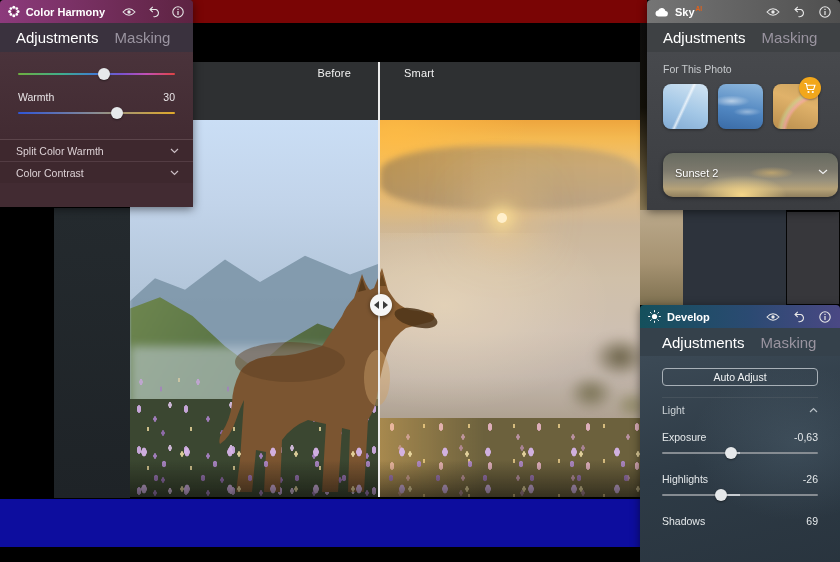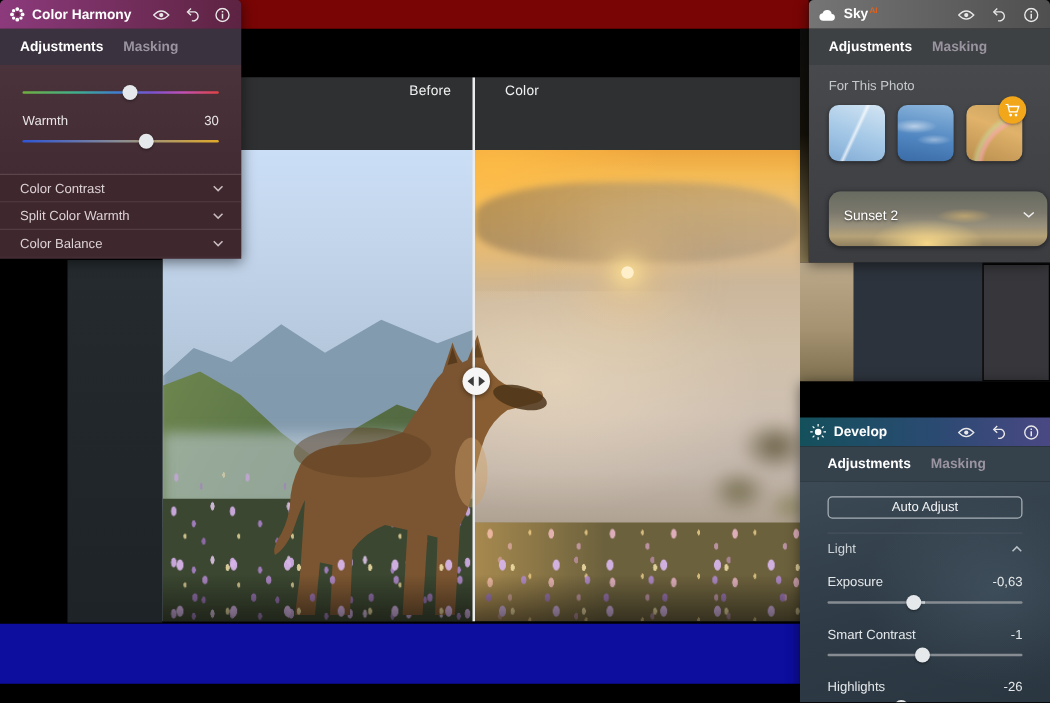--- a/index.html
+++ b/index.html
@@ -71,31 +71,31 @@
       linear-gradient(180deg, rgba(10,10,8,0) 30%, rgba(10,10,8,.55) 100%),
       radial-gradient(5px 8px at 14px 8px, rgba(214,180,232,.95) 50%, transparent 60%),
       radial-gradient(4px 6px at 34px 20px, rgba(178,138,206,.9) 50%, transparent 60%),
       radial-gradient(3px 5px at 52px 10px, rgba(244,226,170,.85) 50%, transparent 60%),
       radial-gradient(4px 6px at 26px 34px, rgba(158,118,188,.9) 50%, transparent 60%);
     background-size:100% 100%,43px 37px,51px 41px,57px 35px,47px 43px;}
   .compare-divider{left:248px;top:0;width:2px;height:435px;background:#ececec;cursor:ew-resize;}
   .compare-handle{left:240px;top:232px;width:22px;height:22px;border-radius:50%;background:#f6f6f6;
     box-shadow:0 1px 4px rgba(0,0,0,.45);display:flex;align-items:center;justify-content:center;cursor:ew-resize;}
   .ba-label{top:5px;height:14px;font-size:11px;color:#f2f2f2;letter-spacing:.2px;}
-  .ba-before{left:171px;width:60px;text-align:right;}
+  .ba-before{left:161px;width:60px;text-align:right;}
   .ba-after{left:274px;width:60px;text-align:left;}
 
   
   .panel{box-shadow:0 2px 10px rgba(0,0,0,.5);border-radius:4px 4px 0 0;overflow:hidden;}
   .phead{height:23px;display:flex;align-items:center;padding:0 8px;gap:6px;}
   .ptitle{font-size:11px;font-weight:bold;color:#fff;flex:0 0 auto;}
   .hspacer{flex:1;}
   .hicon{width:15px;height:15px;display:flex;align-items:center;justify-content:center;cursor:pointer;margin-left:5px;}
   .ptabs{height:29px;display:flex;align-items:center;gap:16px;padding:0 16px;}
-  .tab{font-size:11px;color:#9a94a0;cursor:pointer;font-weight:bold;}
+  .tab{font-size:15px;color:#9a94a0;cursor:pointer;}
   .tab.active{color:#fff;}
   .srow{margin-bottom:9px;}
   .shead{display:flex;justify-content:space-between;font-size:10.5px;height:13px;align-items:center;}
   .slabel{color:#e9e5e7;}
   .svalue{color:#e9e5e7;}
   .trackwrap{position:relative;height:15px;margin-top:2px;cursor:pointer;}
   .track{position:absolute;left:0;right:0;top:6.5px;height:2px;border-radius:1px;background:#868c92;}
   .fill{position:absolute;top:6.5px;height:2px;background:#c9ced3;}
   .thumb{position:absolute;top:1.5px;width:12px;height:12px;border-radius:50%;background:#e6e9eb;
          box-shadow:0 1px 2px rgba(0,0,0,.4);transform:translateX(-50%);cursor:grab;}
@@ -137,21 +137,21 @@
     overflow:hidden;box-shadow:0 1px 4px rgba(0,0,0,.45);
     background-image:
       radial-gradient(60px 26px at 45% 95%, rgba(255,222,140,.9), rgba(255,222,140,0) 75%),
       radial-gradient(30px 8px at 62% 45%, rgba(230,190,110,.55), transparent 75%),
       linear-gradient(180deg,#676b60 0,#7b786c 38%,#97907c 62%,#b6a278 82%,#8f7f5e 100%);}
   .sunset-label{position:absolute;left:12px;top:14px;font-size:11px;color:#fff;text-shadow:0 1px 2px rgba(0,0,0,.6);}
   .sunset-chevron{position:absolute;right:10px;top:16px;}
 
   
   .dev-panel{left:640px;top:305px;width:200px;height:257px;}
-  .dev-head{background:linear-gradient(90deg,#14505c,#2b4a72 55%,#4a4884);margin-top:29px;}
+  .dev-head{background:linear-gradient(90deg,#14505c,#2b4a72 55%,#4a4884);}
   .dev-tabs{background:#35414b;height:28px;padding:0 22px;}
   .dev-body{padding:12px 22px 0 22px;height:217px;
     background:radial-gradient(150px 110px at 78% 38%, rgba(96,118,134,.3), transparent 70%),
     linear-gradient(165deg,#3c4a56 0,#2e3b46 45%,#28333d 100%);}
   .auto-btn{height:18px;border:1px solid #a8b0b7;border-radius:4px;display:flex;align-items:center;
     justify-content:center;font-size:10.5px;color:#f0f2f3;cursor:pointer;background:transparent;width:100%;box-sizing:border-box;}
   .light-row{margin-top:11px;border-top:1px solid #46525c;height:24px;display:flex;align-items:center;
     justify-content:space-between;cursor:pointer;}
   .light-label{font-size:10.5px;color:#cdd3d7;}
   .dev-srow{margin-top:8px;margin-bottom:12px;}
@@ -195,21 +195,21 @@
         <ellipse cx="160" cy="242" rx="55" ry="20" fill="#5d3f24" opacity="0.5"></ellipse>
         <ellipse cx="286" cy="198" rx="22" ry="9" transform="rotate(14 286 198)" fill="#3a2815" opacity="0.85"></ellipse>
         <ellipse cx="247" cy="258" rx="13" ry="28" fill="#caa06b" opacity="0.45"></ellipse>
         <path d="M232,158 L228,172 L236,170 Z" fill="#40290f" opacity="0.6"></path>
         <path d="M252,154 L248,166 L256,166 Z" fill="#40290f" opacity="0.6"></path>
       </svg>
       <div class="abs after-tint"></div>
       <div class="abs fore-flowers"></div>
     </div>
     <div class="abs ba-label ba-before">Before</div>
-    <div class="abs ba-label ba-after">Color</div>
+    <div class="abs ba-label ba-after">Smart</div>
     <div class="abs compare-divider"></div>
     <div class="abs compare-handle">
       <svg width="14" height="8" viewBox="0 0 14 8">
         <polygon points="5,0 5,8 0,4" fill="#3a3a3a"></polygon>
           <polygon points="9,0 9,8 14,4" fill="#3a3a3a"></polygon>
       </svg>
     </div>
   </div>
 
   <div class="abs panel ch-panel">
@@ -266,33 +266,27 @@
           <span class="svalue">30</span>
         </div>
         <div class="trackwrap warmthg">
           <div class="track"></div>
             <div class="thumb" style="left: 63%;"></div>
         </div>
       </div>
     </div>
     <div class="ch-sections">
       <div class="sec-row">
-        <span class="sec-label">Color Contrast</span>
-        <svg width="9" height="6" viewBox="0 0 9 6">
-            <polyline points="1,1 4.5,4.5 8,1" fill="none" stroke="#c9bcc2" stroke-width="1.2"></polyline>
-          </svg>
-      </div>
-      <div class="sec-row">
         <span class="sec-label">Split Color Warmth</span>
         <svg width="9" height="6" viewBox="0 0 9 6">
             <polyline points="1,1 4.5,4.5 8,1" fill="none" stroke="#c9bcc2" stroke-width="1.2"></polyline>
           </svg>
       </div>
       <div class="sec-row">
-        <span class="sec-label">Color Balance</span>
+        <span class="sec-label">Color Contrast</span>
         <svg width="9" height="6" viewBox="0 0 9 6">
             <polyline points="1,1 4.5,4.5 8,1" fill="none" stroke="#c9bcc2" stroke-width="1.2"></polyline>
           </svg>
       </div>
     </div>
   </div>
 
   <div class="abs panel sky-panel">
     <div class="phead sky-head">
       <svg width="14" height="10" viewBox="0 0 14 10">
@@ -402,31 +396,20 @@
           <span class="svalue">-0,63</span>
         </div>
         <div class="trackwrap">
           <div class="track"></div>
             <div class="fill" style="left: 44%; width: 6%;"></div>
             <div class="thumb" style="left: 44%;"></div>
         </div>
       </div>
       <div class="srow dev-srow">
         <div class="shead">
-          <span class="slabel">Smart Contrast</span>
-          <span class="svalue">-1</span>
-        </div>
-        <div class="trackwrap">
-          <div class="track"></div>
-            <div class="fill" style="left: 49%; width: 1%;"></div>
-            <div class="thumb" style="left: 49%;"></div>
-        </div>
-      </div>
-      <div class="srow dev-srow">
-        <div class="shead">
           <span class="slabel">Highlights</span>
           <span class="svalue">-26</span>
         </div>
         <div class="trackwrap">
           <div class="track"></div>
             <div class="fill" style="left: 38%; width: 12%;"></div>
             <div class="thumb" style="left: 38%;"></div>
         </div>
       </div>
       <div class="srow dev-srow">

